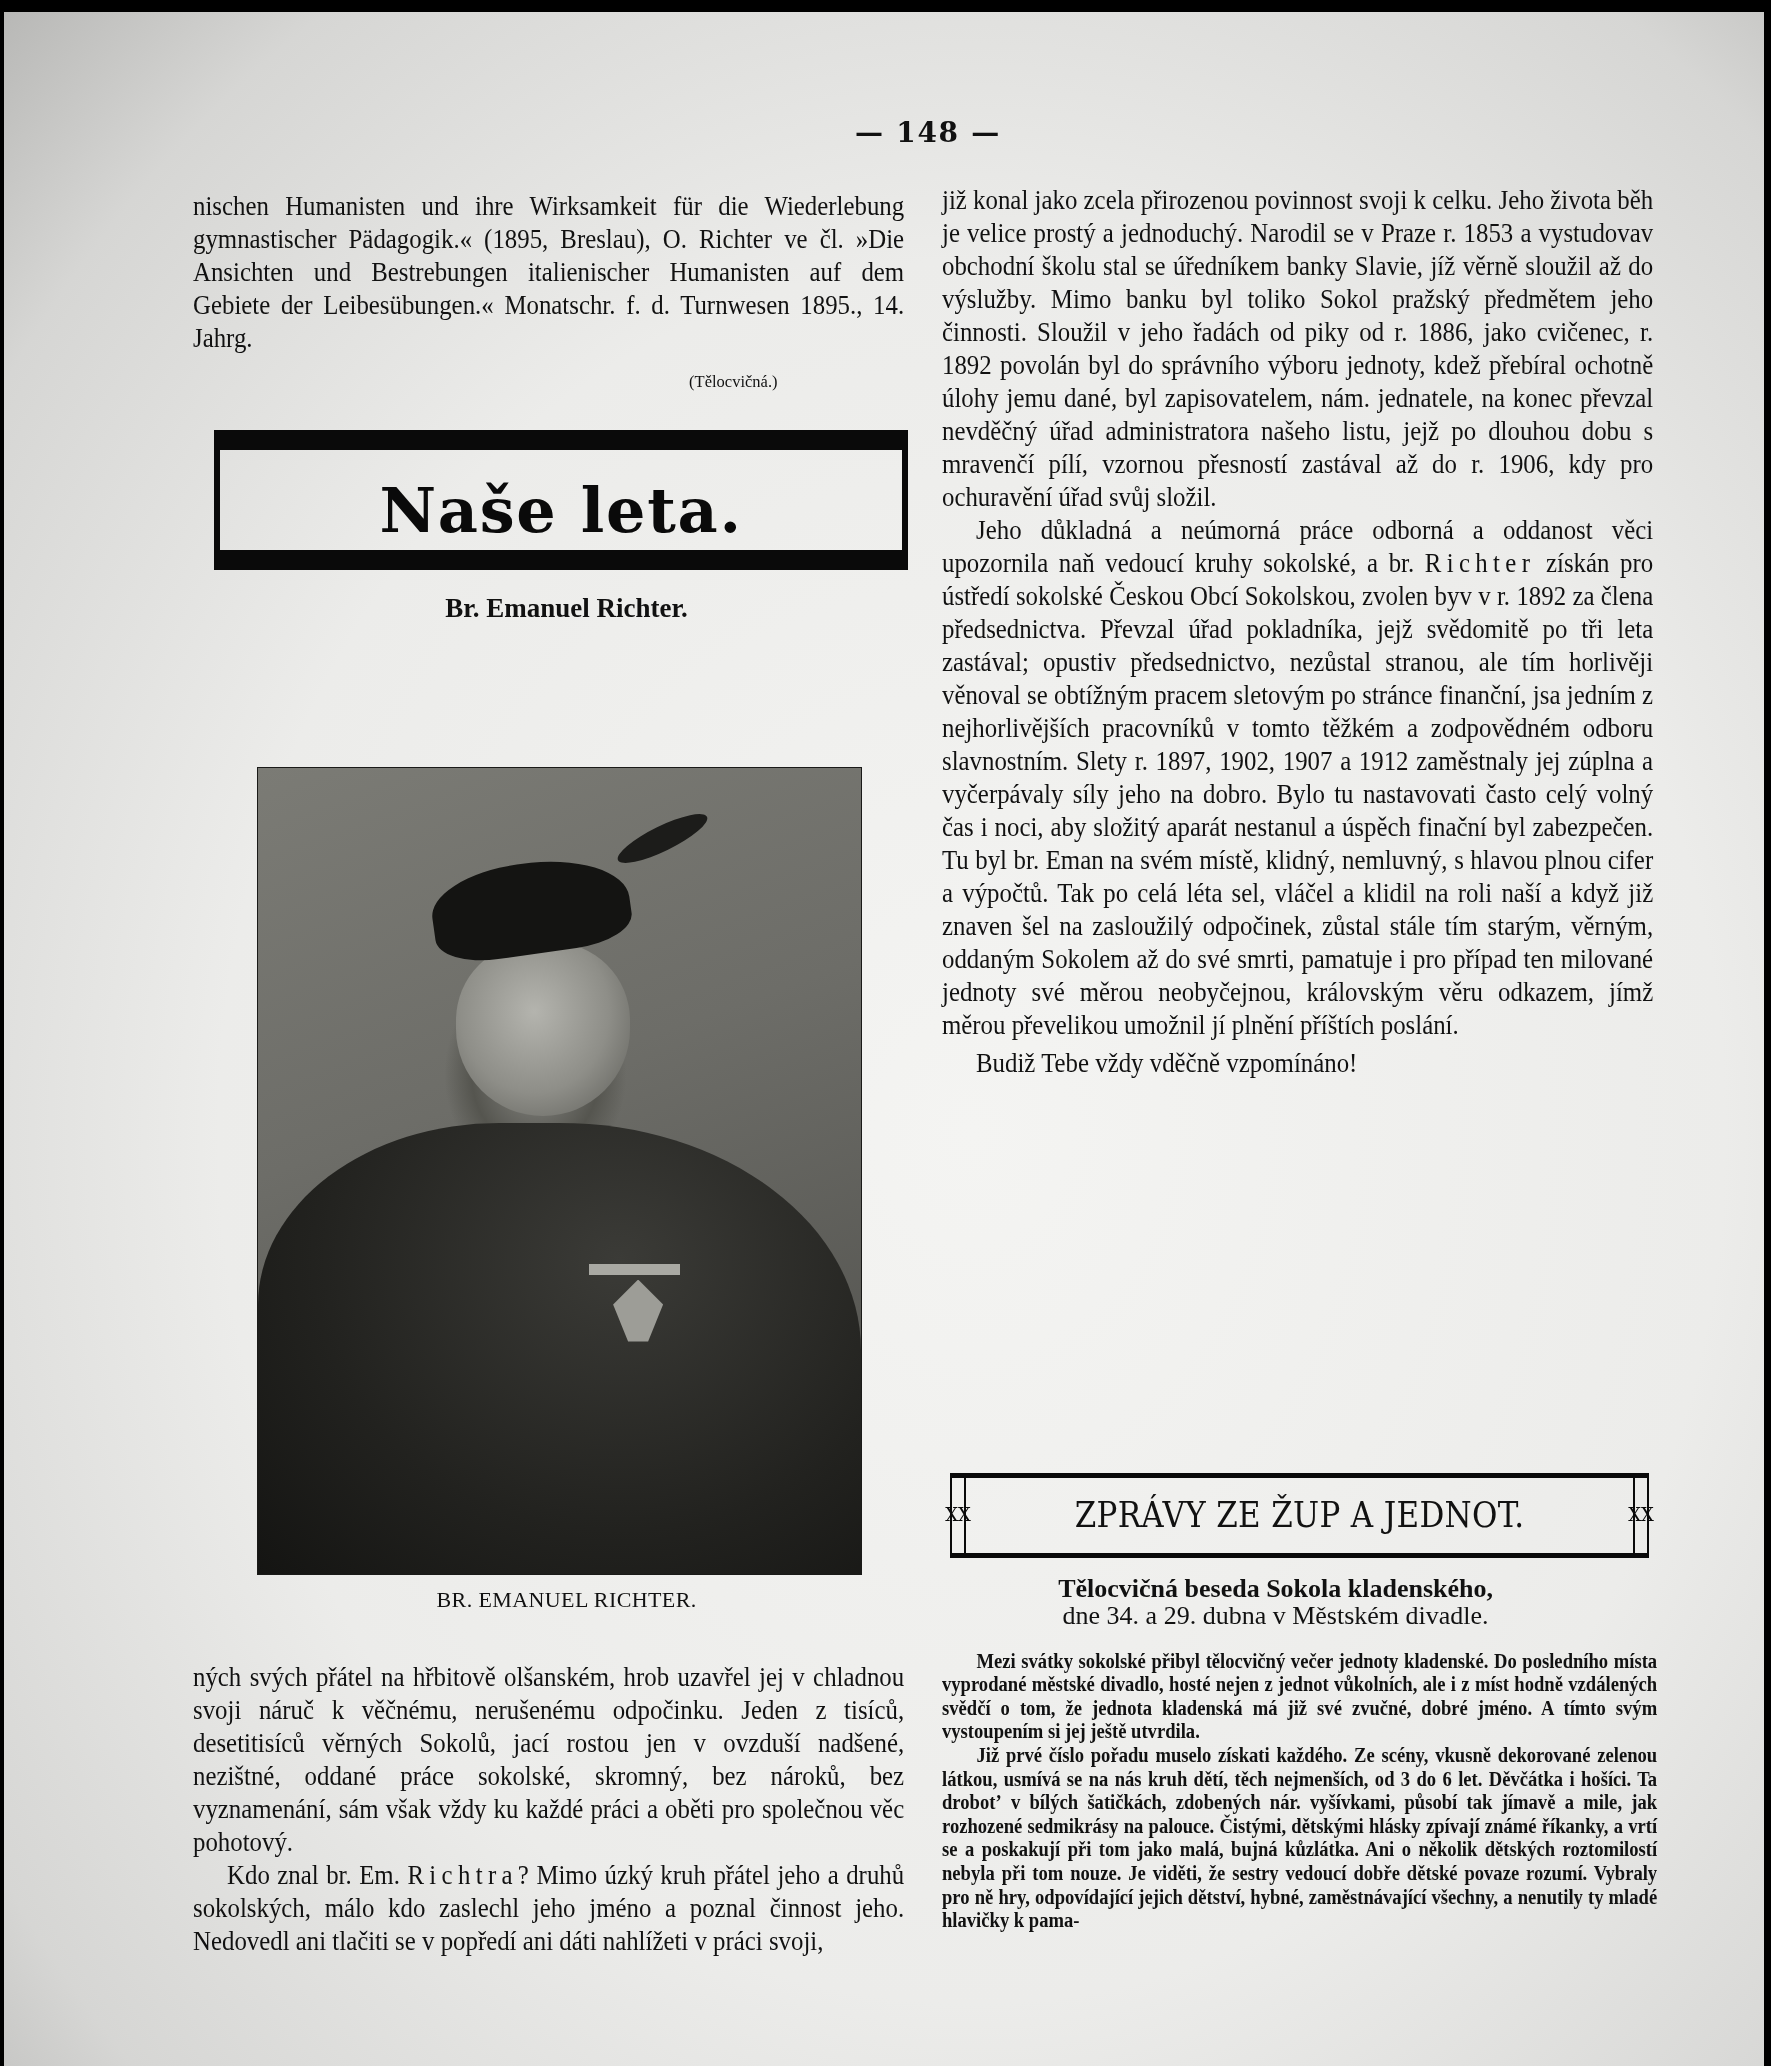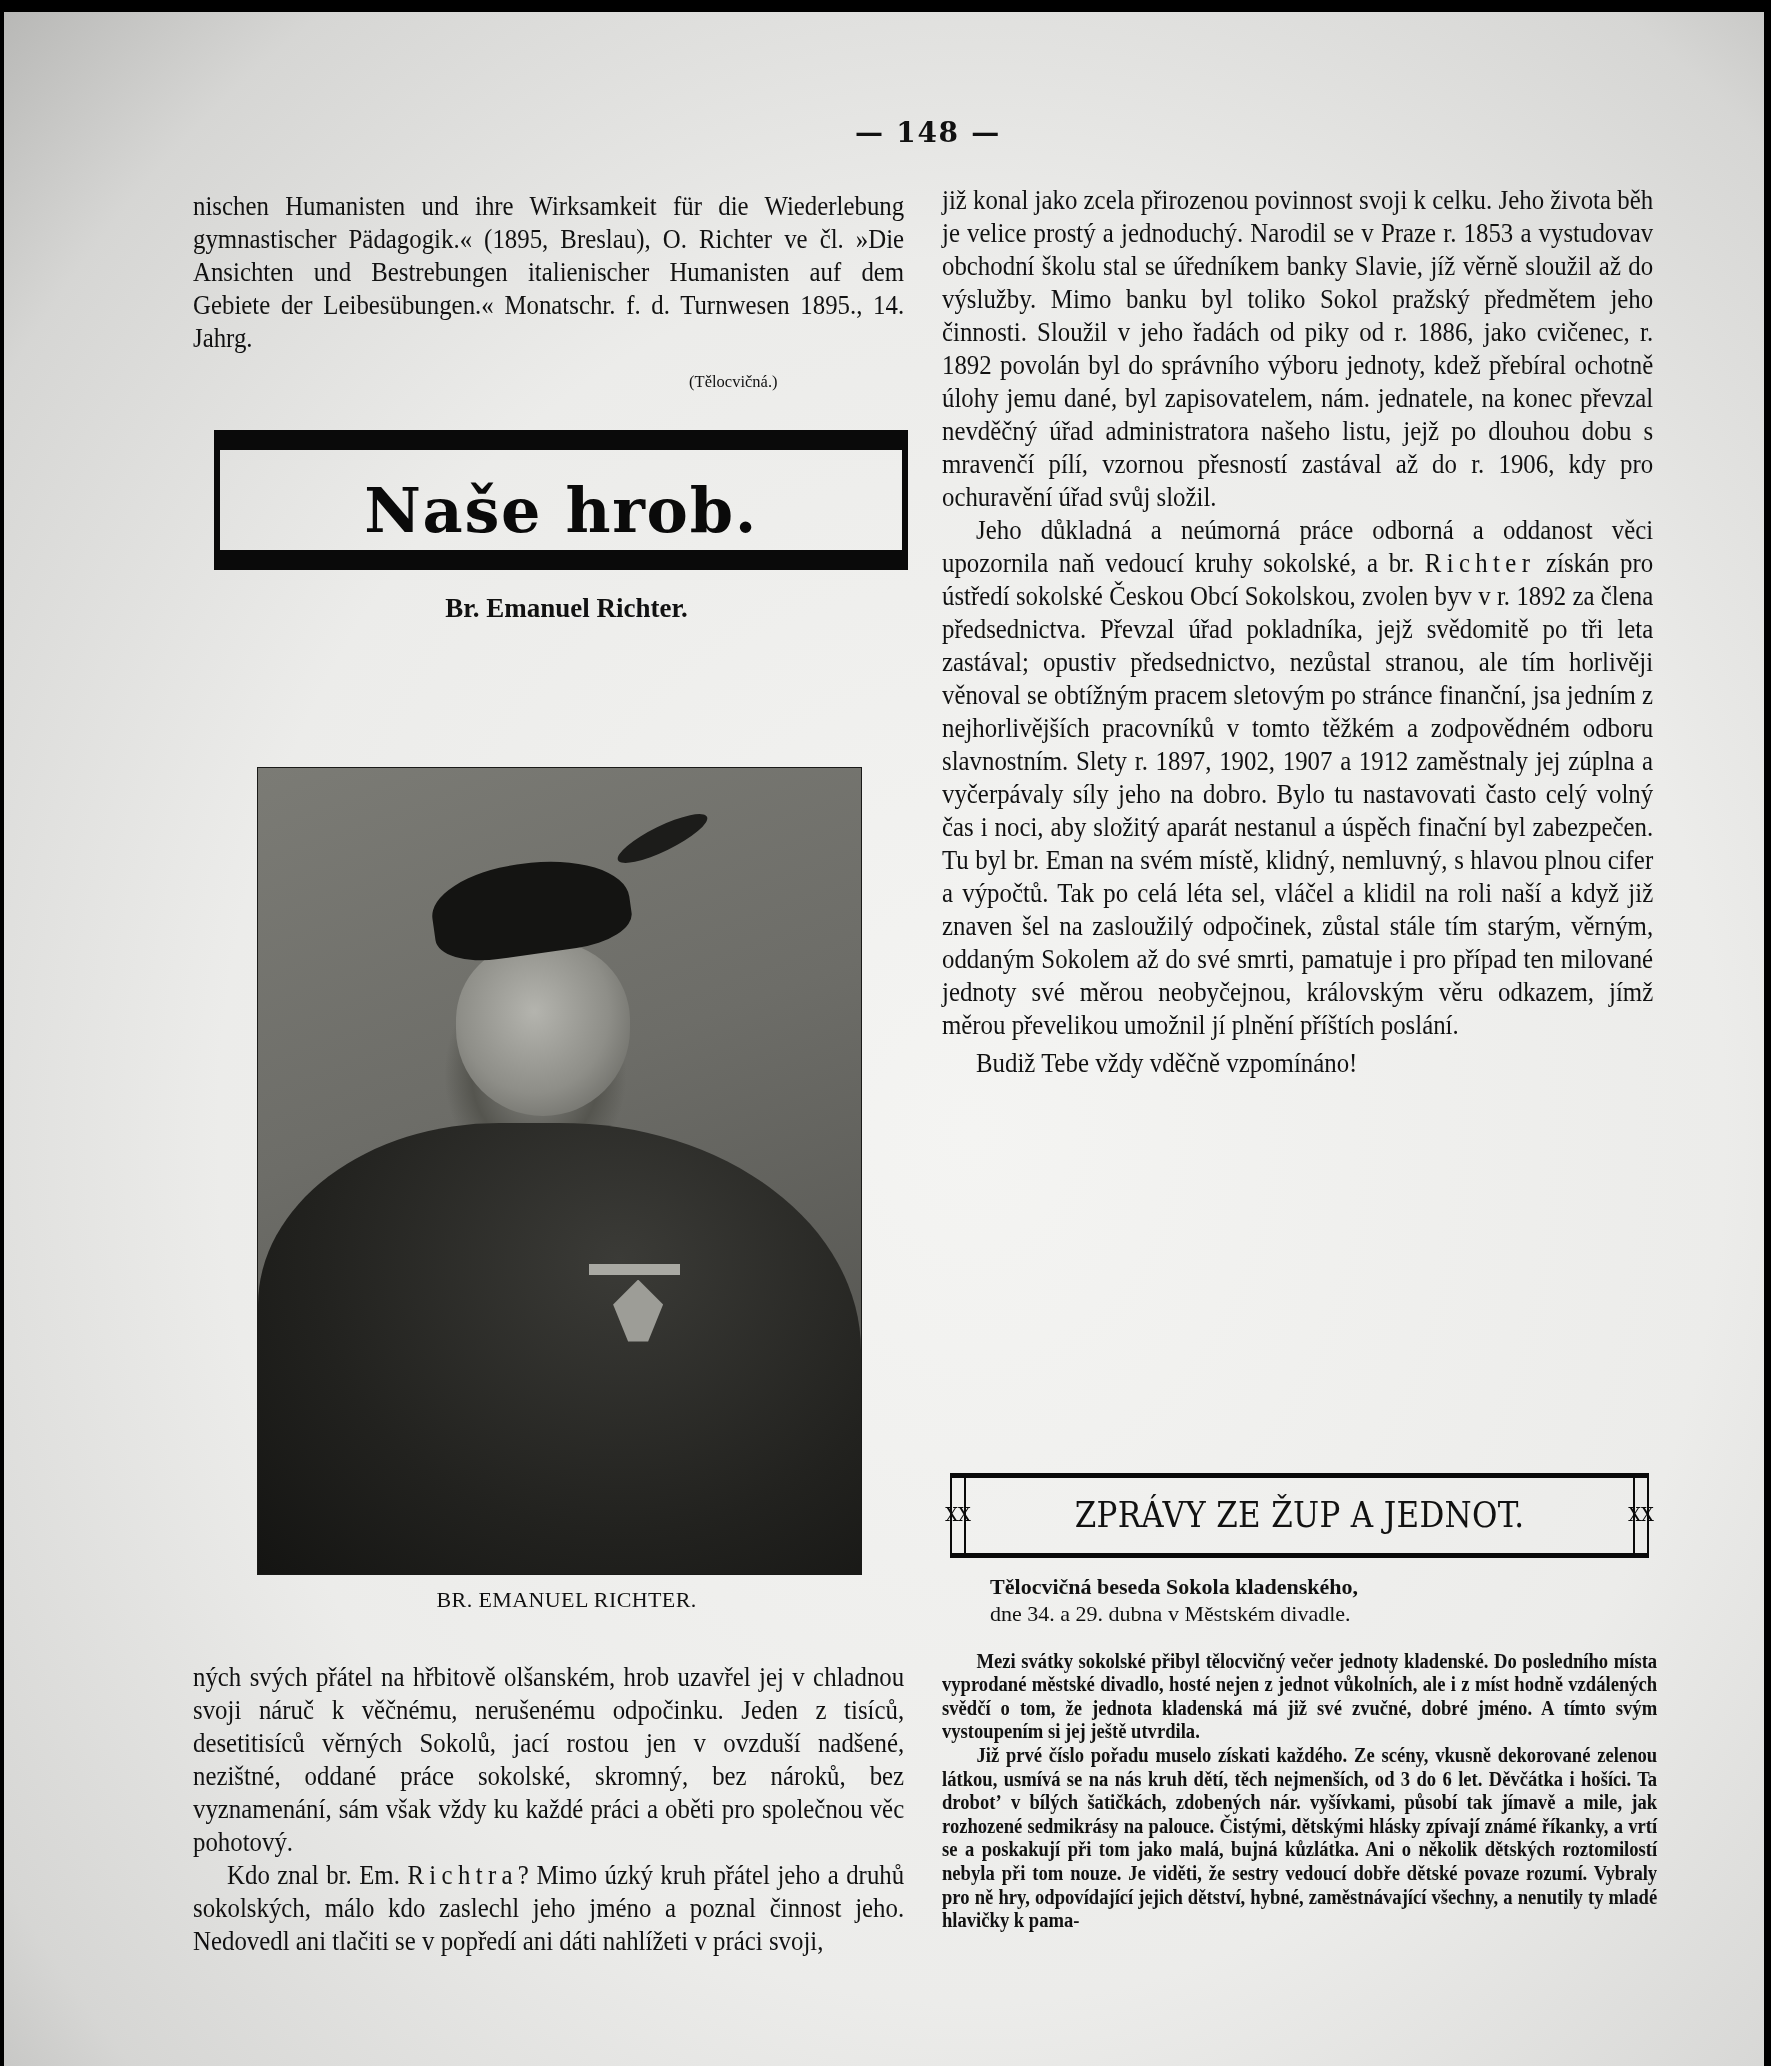--- a/index.html
+++ b/index.html
@@ -107,22 +107,22 @@
     display: flex; align-items: center; justify-content: center;
     font-family: "DejaVu Serif", serif; font-size: 18px; line-height: 18px; color: #0a0a0a;
   }
   .sec-orn.l { left: 0; } .sec-orn.r { right: 0; }
   .sec-title {
     position: absolute; left: 33px; right: 33px; top: 16.5px; text-align: center;
     font-family: "DejaVu Serif", serif; font-size: 36px; letter-spacing: 0.4px;
     transform: scaleX(0.86);
   }
   .news-head {
-    position: absolute; left: 986px; width: 719px; 
-    font-family: "Liberation Serif", serif; font-size: 22px;
+    position: absolute; left: 912px; width: 719px; text-align: center;
+    font-family: "Liberation Serif", serif; font-size: 26px;
   }
   p.small {
     margin: 0;
     font-family: "Liberation Serif", serif; font-weight: bold;
     font-size: 20px; line-height: 23.6px;
     text-align: justify; text-align-last: left;
     transform: scaleX(0.93); transform-origin: left top;
     width: 769px;
   }
 </style>
@@ -134,21 +134,21 @@
   <div class="page-number">— 148 —</div>
 
   <div class="col col-left" style="top:178px;">
     <p class="body">nischen Humanisten und ihre Wirksamkeit für die Wiederlebung gymnastischer Pädagogik.« (1895, Breslau), O. Richter ve čl. »Die Ansichten und Bestrebungen italienischer Humanisten auf dem Gebiete der Leibesübungen.« Monatschr. f. d. Turnwesen 1895., 14. Jahrg.</p>
     <span class="pokr">(Tělocvičná.)</span>
   </div>
 
   <div class="head-box">
     <div class="side-l"></div>
     <div class="side-r"></div>
-    <div class="head-title">Naše hrob.</div>
+    <div class="head-title">Naše leta.</div>
   </div>
 
   <div class="subhead" style="top:581px;">Br. Emanuel Richter.</div>
 
 
   <div class="photo">
     <div class="coat"></div>
     <div class="face"></div>
     <div class="cap"></div>
     <div class="feather"></div>

